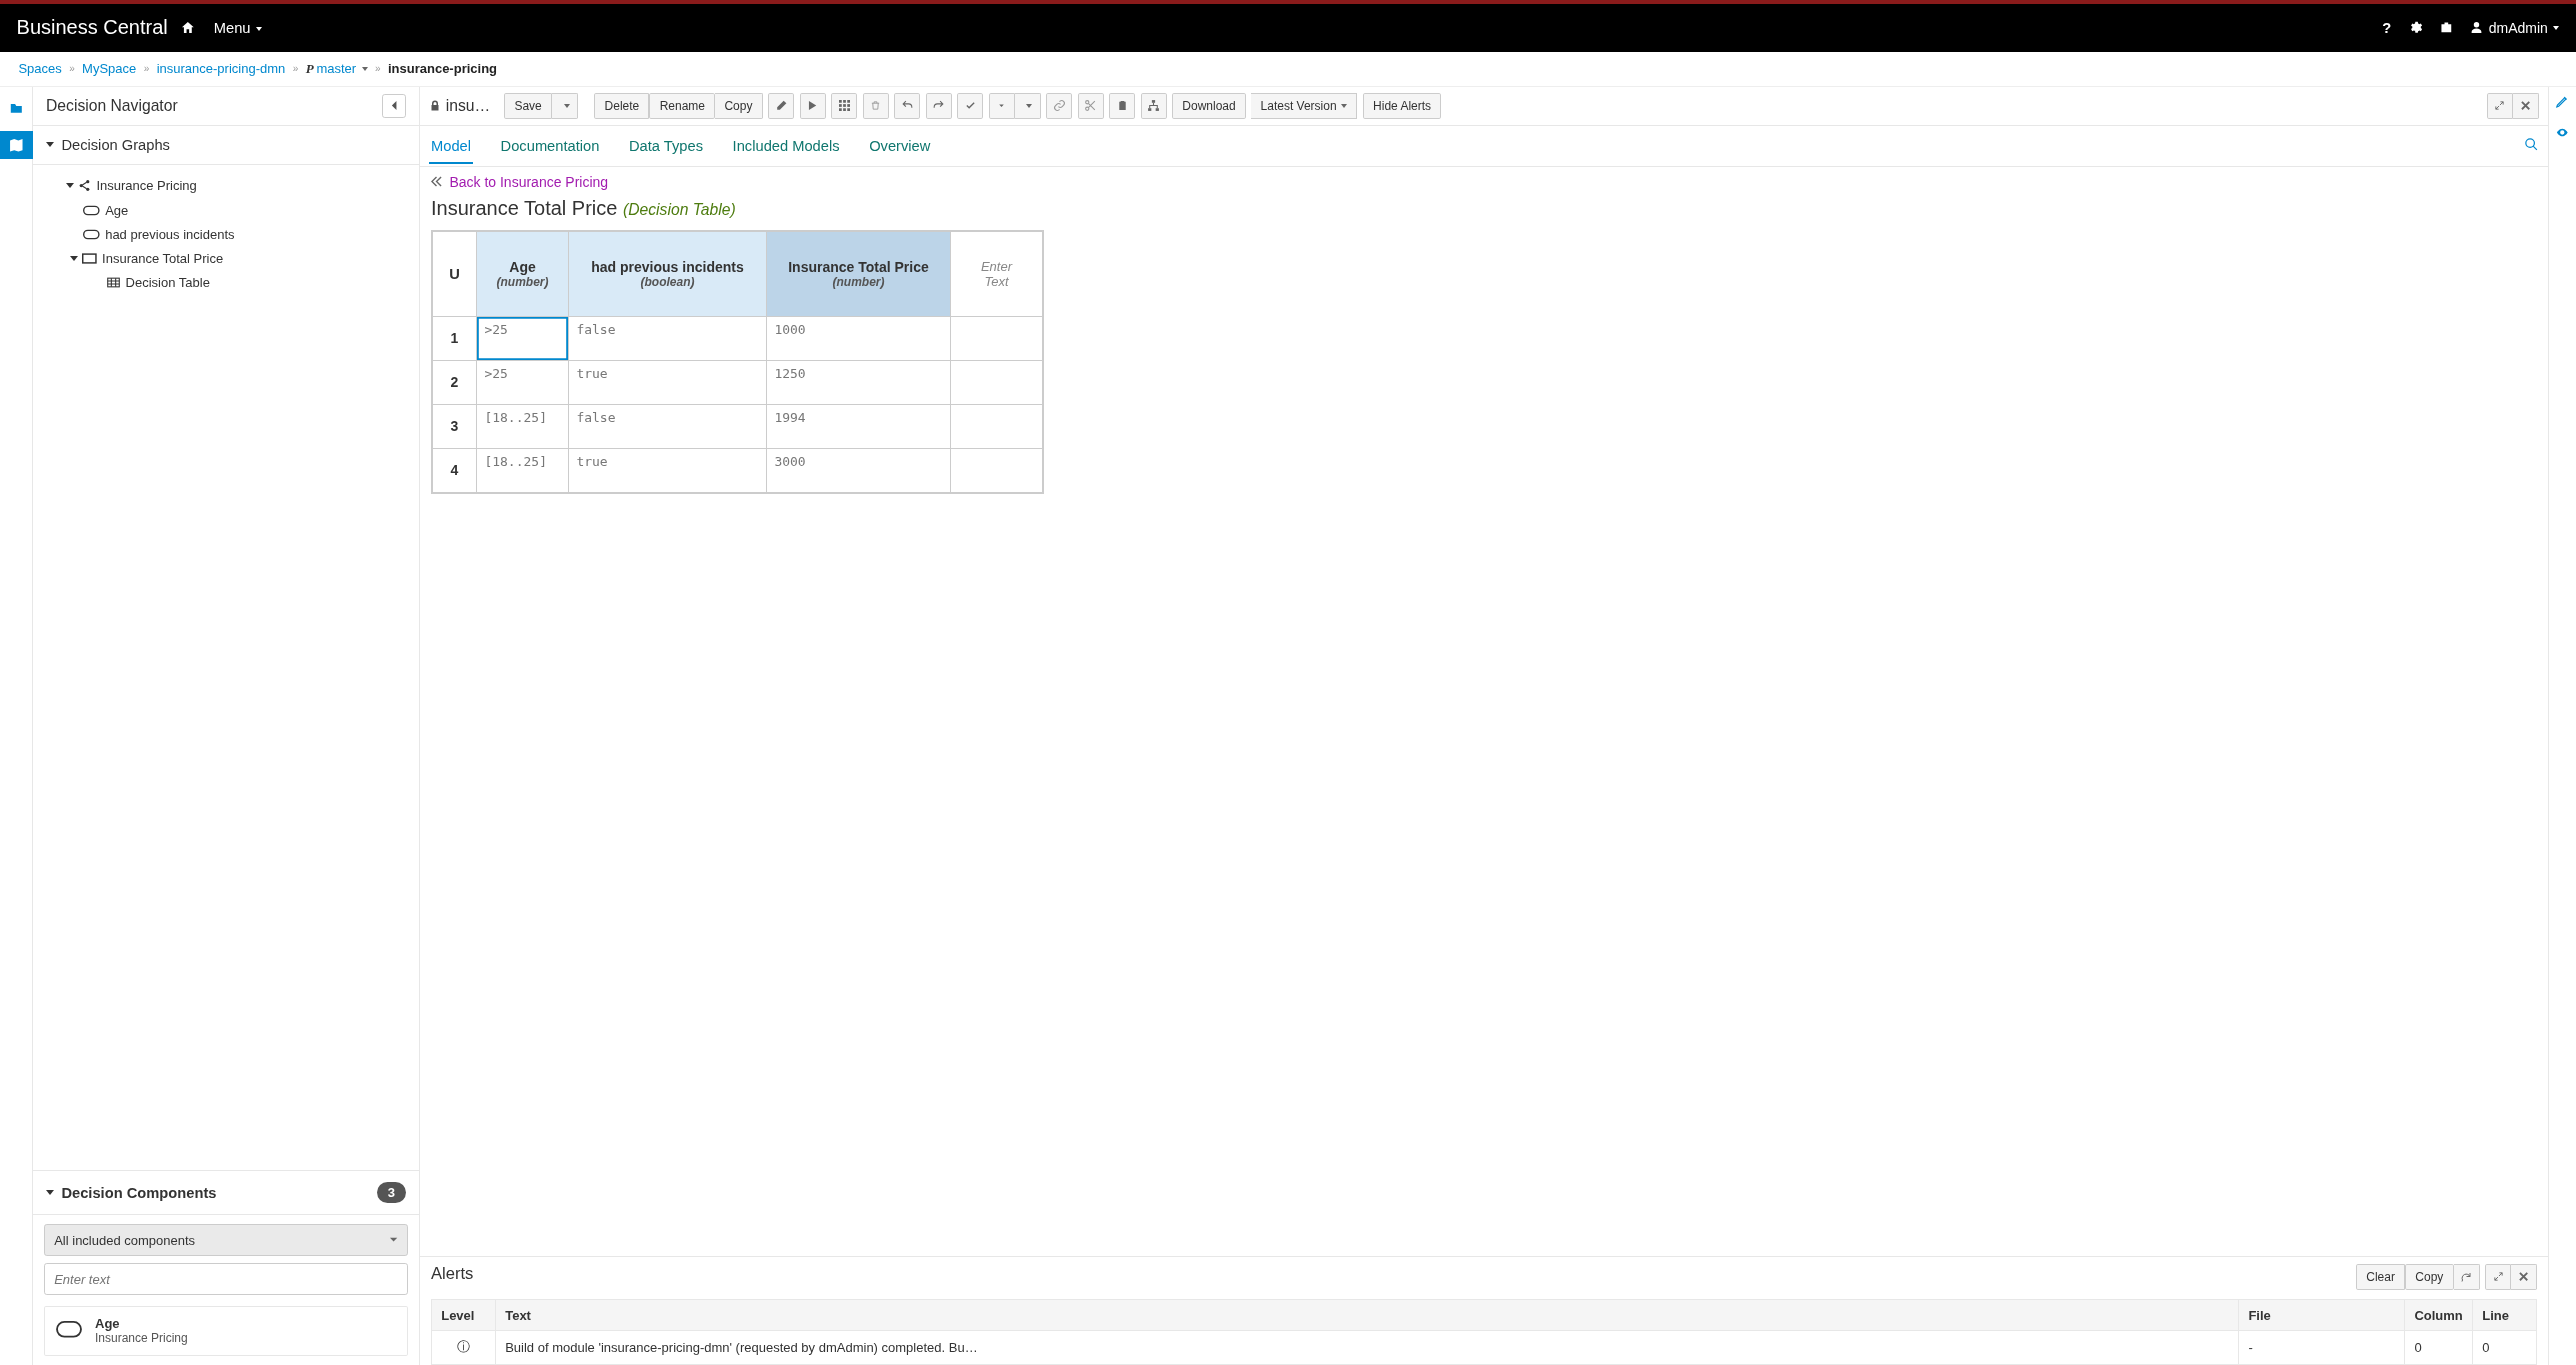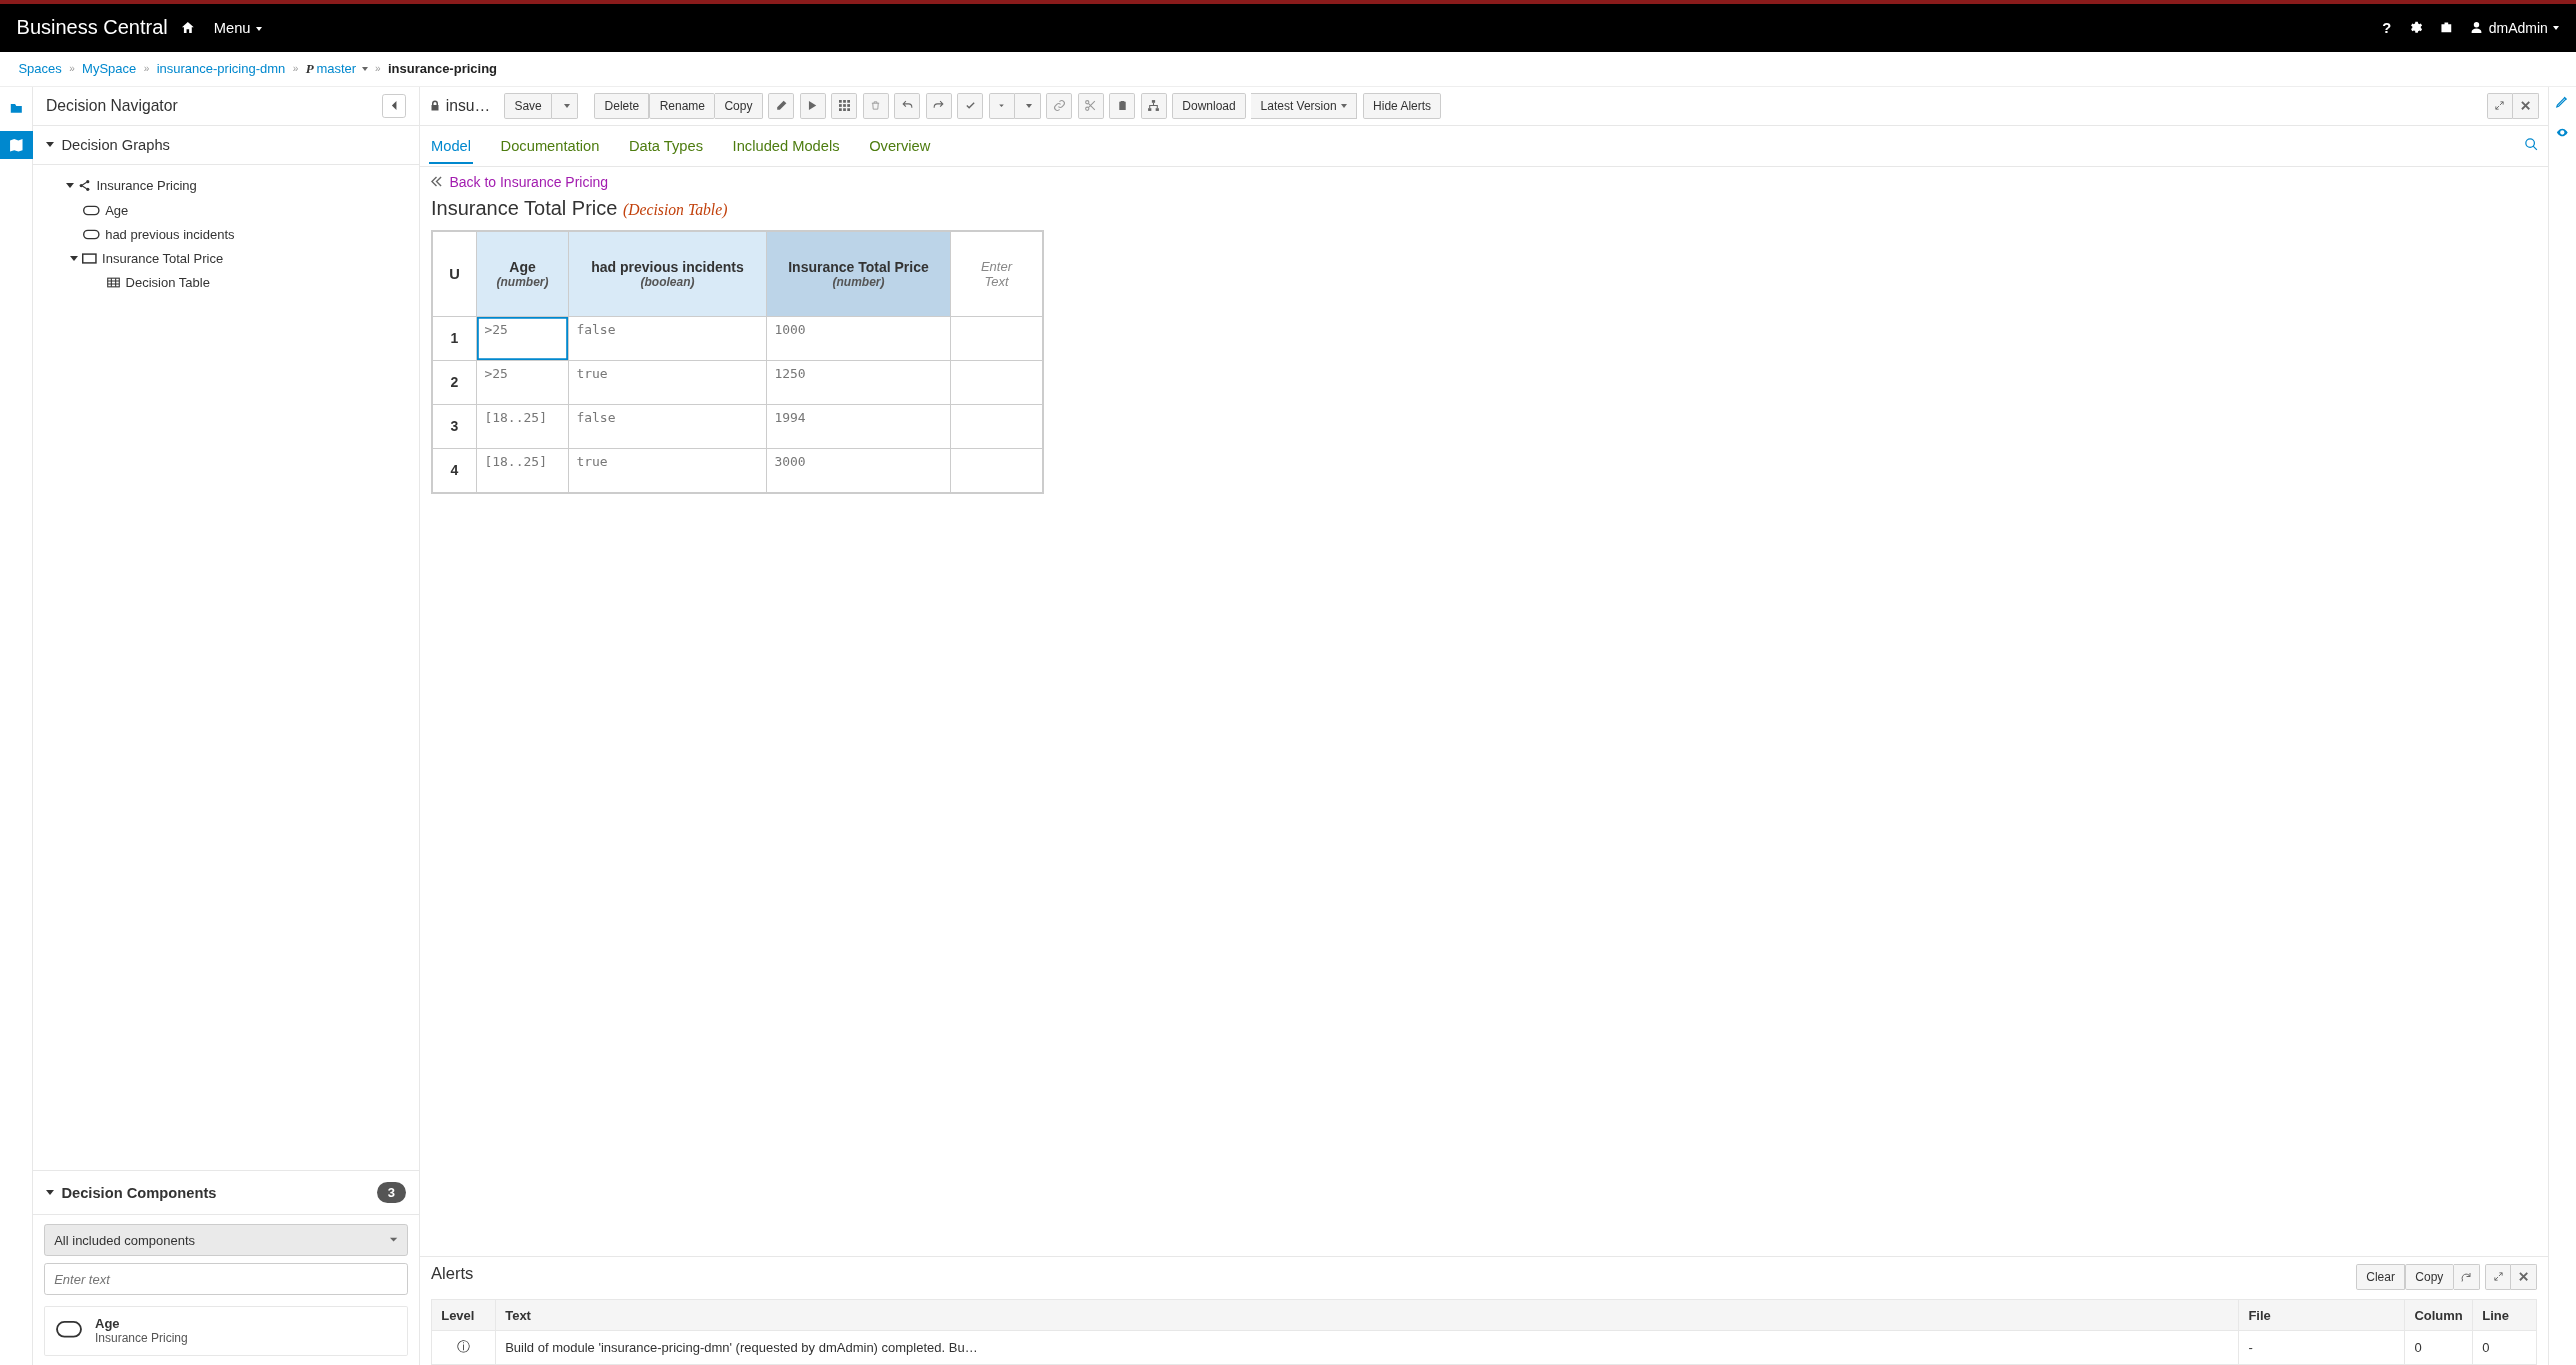--- a/index.html
+++ b/index.html
@@ -69,30 +69,30 @@
 .file-title svg { margin-right: 4.6px; flex-shrink: 0; }
 .btn { height: 26px; border: 0.9px solid #ccc; background: #f5f5f5; border-radius: 1.8px; padding: 0 9.2px; font-size: 12px; cursor: pointer; display: inline-flex; align-items: center; color: #333; }
 .btn.small { padding: 0 5.5px; min-width: 26px; justify-content: center; }
 .btn-group { display: flex; }
 .btn-group .btn:first-child { border-top-right-radius: 0; border-bottom-right-radius: 0; }
 .btn-group .btn:last-child { border-top-left-radius: 0; border-bottom-left-radius: 0; border-left: none; }
 .btn .mini-caret { margin-left: 4.6px; width: 0; height: 0; border-left: 3.7px solid transparent; border-right: 3.7px solid transparent; border-top: 4.6px solid #666; }
 
 
 .tabs { display: flex; align-items: center; height: 41px; padding: 0 9.2px; border-bottom: 0.9px solid #e7e7e7; gap: 26px; }
-.tab { font-size: 14.7px; color: #4d7c0f; cursor: pointer; padding: 9.2px 1.8px; position: relative; }
+.tab { font-size: 14.7px; color: #0f766e; cursor: pointer; padding: 9.2px 1.8px; position: relative; }
 .tab.active { color: #0088ce; }
 .tab.active::after { content: ""; position: absolute; left: 0; right: 0; bottom: -0.9px; height: 1.8px; background: #0088ce; }
 .tab-search { margin-left: auto; color: #0088ce; cursor: pointer; }
 
 .content { padding: 7.4px 11px 0 11px; overflow: auto; flex: 1; }
 .back-link { display: flex; align-items: center; color: #a21caf; cursor: pointer; margin-bottom: 7.4px; font-size: 14px; }
 .back-link .dbl-chevron { margin-right: 7.4px; }
 .page-title { font-size: 20px; font-weight: 500; margin-bottom: 9.2px; }
-.page-title .subtitle { font-style: italic; color: #c2410c; font-size: 15.7px; font-weight: 400; font-family: Liberation Serif, serif; }
+.page-title .subtitle { font-style: italic; color: #4d7c0f; font-size: 15.7px; font-weight: 400; }
 
 
 .dt-wrapper { border: 0.9px solid #ccc; display: inline-block; }
 .dt { border-collapse: collapse; }
 .dt th, .dt td { border: 0.9px solid #ccc; vertical-align: middle; }
 .dt th.hit { width: 44px; height: 85px; background: #fff; font-weight: 600; font-size: 14.7px; }
 .dt th.input { background: #d9eaf7; text-align: center; padding: 7.4px 11px; }
 .dt th.output { background: #bcd4e8; text-align: center; padding: 7.4px 11px; }
 .dt th.annot { background: #fff; text-align: center; padding: 7.4px 16.6px; width: 92px; color: #888; font-style: italic; font-weight: 500; }
 .dt th .col-name { font-weight: 600; font-size: 14px; }

